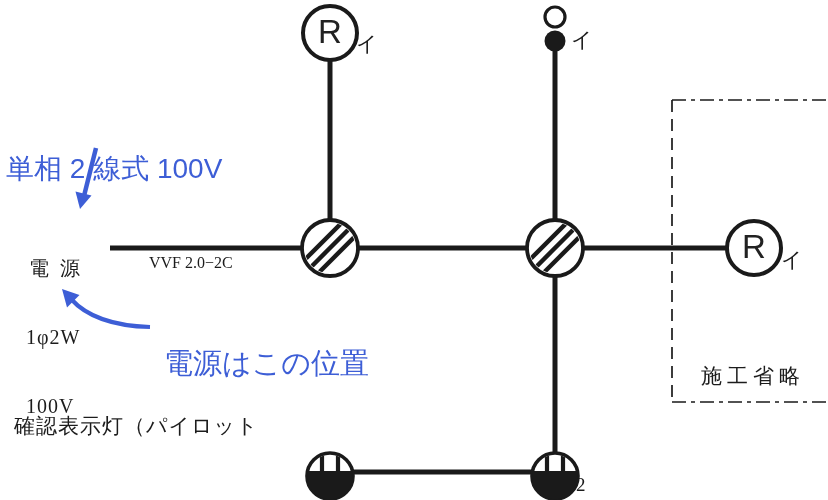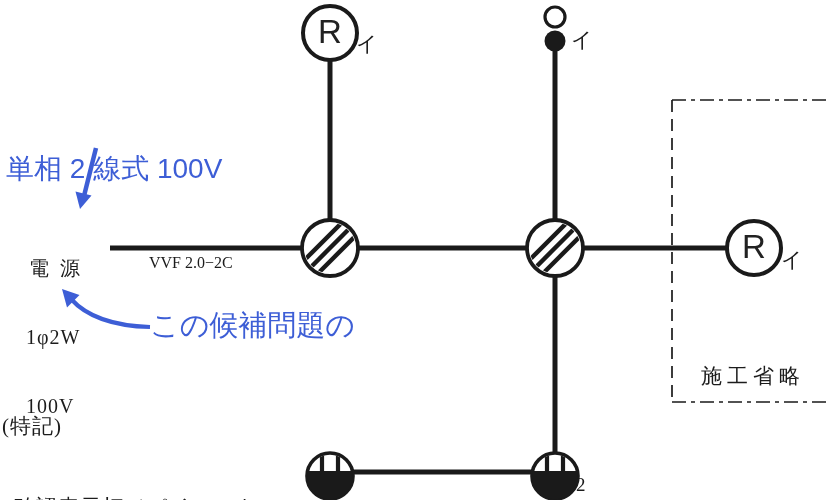--- a/index.html
+++ b/index.html
@@ -134,24 +134,23 @@
   </div>
 
   <div class="txt serif-black power-source">
     <div class="l1">電 源</div>
     <div>1φ2W</div>
     <div>100V</div>
   </div>
 
   <div class="txt serif-black cable-label">VVF 2.0−2C</div>
 
-  <div class="txt blue callout-mid1">この候補問題の</div>
+  <div class="txt blue callout-mid2">電源はこの位置</div>
 
   <div class="txt serif-black tokki">
-    <div>(特記)</div>
     <div class="ind">確認表示灯（パイロット</div>
     
     
   </div>
 
   <div class="txt serif-black omission">施工省略</div>
 
   <div class="txt dev-letter r-top">R</div>
   <div class="txt mark i-top">イ</div>
   <div class="txt mark i-pull">イ</div>

